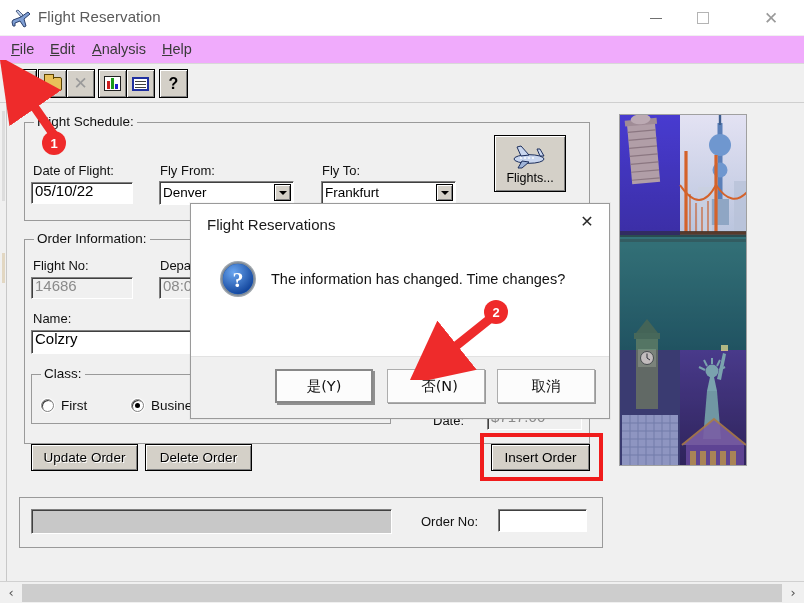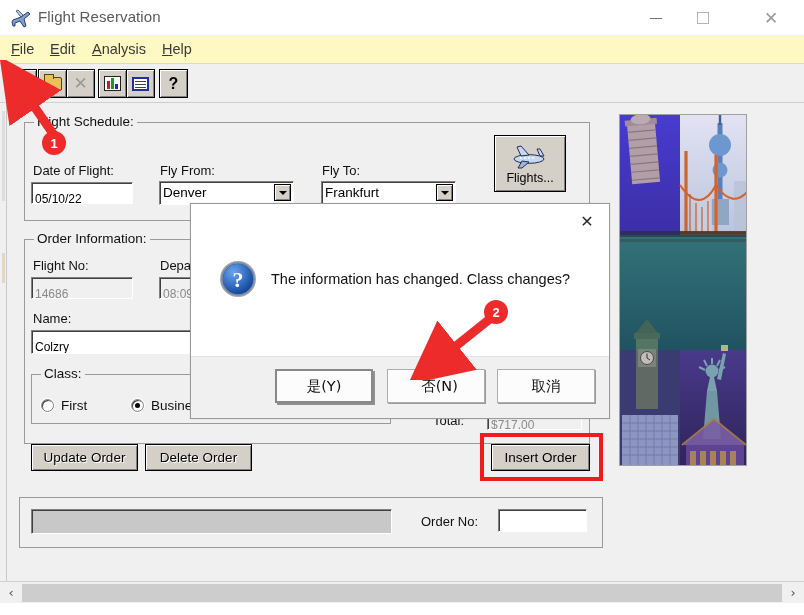--- a/index.html
+++ b/index.html
@@ -44,21 +44,21 @@
   .win-btn.max { right: 78px; }
   .win-btn.close { right: 10px; }
   .glyph-min { width: 12px; height: 1px; background: #707070; }
   .glyph-max { width: 12px; height: 12px; border: 1px solid #b4b4b4; }
   .glyph-close { font-size: 17px; line-height: 1; color: #9a9a9a; font-family: "DejaVu Sans", sans-serif; }
 
   
   .menubar {
     position: absolute; left: 0; top: 36px;
     width: 804px; height: 28px;
-    background: #fef9c3;
+    background: #f0abfc;
     border-bottom: 1px solid #d8d8d8;
   }
   .menu-item {
     position: absolute; top: 5px;
     font-size: 14.5px; color: #3a3a3a;
     padding: 0 2px;
     white-space: nowrap;
   }
   .menu-item u { text-decoration: underline; }
 
@@ -128,22 +128,22 @@
     font-size: 13px; color: #101010; white-space: nowrap;
   }
 
   
   .txt {
     position: absolute;
     background: #ffffff;
     border: 1px solid #808080;
     border-right-color: #ffffff; border-bottom-color: #ffffff;
     box-shadow: inset 1px 1px 0 #404040;
-    font-size: 12px; color: #000000;
-    padding: 8px 3px;
+    font-size: 15px; color: #000000;
+    padding: 0 3px;
     line-height: 16px;
     overflow: hidden; white-space: nowrap;
   }
   .txt.disabled { background: #f0f0f0; color: #8a8a8a; }
   .combo {
     position: absolute;
     background: #ffffff;
     border: 1px solid #808080;
     border-right-color: #ffffff; border-bottom-color: #ffffff;
     box-shadow: inset 1px 1px 0 #404040;
@@ -403,21 +403,21 @@
     </div>
     <div class="radio-wrap" style="left:41px; top:295px;">
       <span class="radio"></span>
       <span>First</span>
     </div>
     <div class="radio-wrap" style="left:131px; top:295px;">
       <span class="radio checked"></span>
       <span>Business</span>
     </div>
 
-    <div class="fld-label" style="left:433px; top:310px;">Total:</div>
+    <div class="fld-label" style="left:433px; top:310px;">Date:</div>
     <div class="txt disabled" style="left:487px; top:305px; width:95px; height:22px;">$717.00</div>
 
     <div class="btn95 disabled" style="left:31px; top:341px; width:107px; height:27px;">
       <span>Update Order</span>
     </div>
     <div class="btn95 disabled" style="left:145px; top:341px; width:107px; height:27px;">
       <span>Delete Order</span>
     </div>
     <div class="btn95" style="left:491px; top:341px; width:99px; height:27px;">
       <span>Insert Order</span>
@@ -559,37 +559,38 @@
         <rect x="0" y="120" width="128" height="115" fill="#1e6b74" opacity=".30"></rect>
         <rect x="0" y="235" width="128" height="117" fill="#3b2f7e" opacity=".22"></rect>
         <rect x="0" y="0" width="60" height="120" fill="#3b2fd0" opacity=".18"></rect>
       </svg>
     </div>
 
   </div>
 
   <div class="dlg" style="left:190px; top:203px; width:420px; height:216px;">
 
+    <div class="dlg-title">Flight Reservations</div>
     <div class="dlg-close">
       <span>✕</span>
     </div>
 
     <div class="dlg-body">
       <svg style="position:absolute; left:28px; top:22px;" width="38" height="38" viewBox="0 0 38 38">
         <circle cx="19" cy="19" r="18" fill="#9fa6ad"></circle>
         <circle cx="19" cy="19" r="16" fill="#1c5fc4"></circle>
         <circle cx="19" cy="19" r="16" fill="none" stroke="#7e8a97" stroke-width="1.5"></circle>
         <radialGradient id="qg" cx="35%" cy="28%" r="75%">
           <stop offset="0%" stop-color="#6aa6f0"></stop>
             <stop offset="100%" stop-color="#12459c"></stop>
         </radialGradient>
         <circle cx="19" cy="19" r="15" fill="url(#qg)"></circle>
         <text x="19" y="27" font-family="Liberation Serif, serif" font-size="22" font-weight="bold" fill="#ffffff" text-anchor="middle">?</text>
       </svg>
-      <div class="dlg-msg">The information has changed. Class changes?</div>
+      <div class="dlg-msg">The information has changed. Time changes?</div>
     </div>
 
     <div class="dlg-footer">
       <div class="dlg-btn default" style="left:84px; width:98px;">
         <span>是(Y)</span>
       </div>
       <div class="dlg-btn" style="left:196px; width:98px;padding-left:7px;">
         <span>否(N)</span>
       </div>
       <div class="dlg-btn" style="left:306px; width:98px;">

